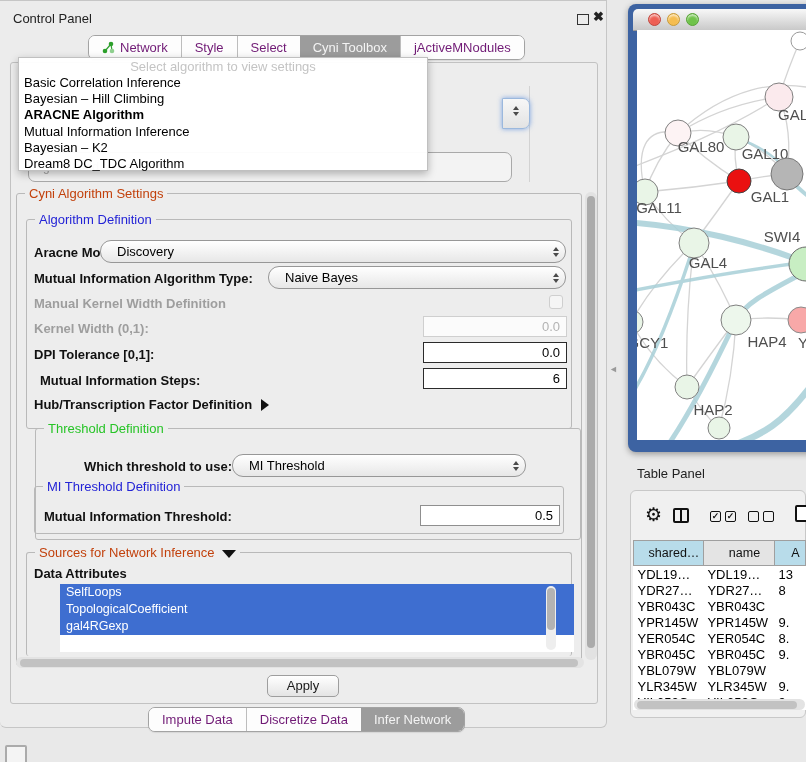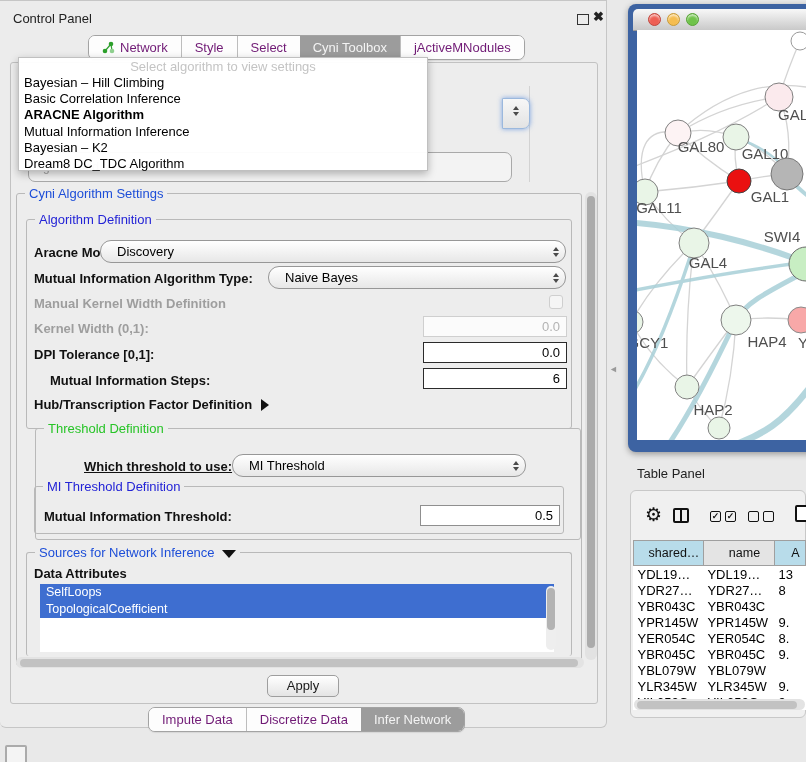--- a/index.html
+++ b/index.html
@@ -45,21 +45,21 @@
   .popup{left:18px;top:57px;width:410px;height:114px;background:rgba(255,255,255,.96);
          border:1px solid #c0c0c0;box-shadow:0 3px 8px rgba(0,0,0,.28);box-sizing:border-box;z-index:10;}
   .popup .ph{display:block;text-align:center;font-size:13px;color:#c4c4c4;line-height:16px;margin-top:1px;}
   .popup .opt{font-size:13px;line-height:16.2px;padding-left:5px;color:#000;white-space:nowrap;}
   .popup .opt.bold{font-weight:bold;}
 
   
   .fset{border:1px solid #b9b9b9;border-radius:3px;box-sizing:border-box;}
   .legend{position:absolute;top:-8px;left:8px;background:#ededed;padding:0 4px;
           font-size:13px;white-space:nowrap;}
-  .lg-black{color:#1d4ed8;}
+  .lg-black{color:#c2410c;}
   .lg-blue{color:#2323d6;}
   .lg-green{color:#27c427;}
 
   .lbl{font-size:13px;font-weight:bold;color:#111;white-space:nowrap;}
   .lbl.dis{color:#9e9e9e;}
 
   .combo{border:1px solid #979797;border-radius:11px;background:linear-gradient(#ffffff,#e7e7e7);
          box-sizing:border-box;display:flex;align-items:center;padding-left:6px;}
   .combo .ctext{flex:1;font-size:13px;padding-left:10px;color:#000;white-space:nowrap;overflow:hidden;}
   .spin{width:18px;display:flex;flex-direction:column;align-items:center;justify-content:center;gap:2px;}
@@ -73,21 +73,21 @@
   .tfield.strong{border:1.5px solid #2b2b2b;color:#000;}
 
   .chk{width:14px;height:14px;border:1px solid #cfcfcf;border-radius:3px;background:#f5f5f5;box-sizing:border-box;}
 
   .tri-right{display:inline-block;width:0;height:0;border-top:6px solid transparent;
              border-bottom:6px solid transparent;border-left:8px solid #111;margin-left:9px;vertical-align:-2px;}
   .tri-down{display:inline-block;width:0;height:0;border-left:7px solid transparent;
             border-right:7px solid transparent;border-top:8px solid #111;margin-left:7px;vertical-align:-1px;}
 
   
-  .attr-list{left:40px;top:584px;width:514px;height:68px;background:#fff;overflow:hidden;}
+  .attr-list{left:60px;top:584px;width:514px;height:68px;background:#fff;overflow:hidden;}
   .attr-item{height:17px;line-height:17px;font-size:12.5px;padding-left:6px;color:#fff;background:#3e6ed0;}
   .attr-vsb{left:546px;top:586px;width:10px;height:64px;background:#eee;border-radius:5px;}
   .attr-vsb .thumb{position:absolute;left:1px;top:2px;width:8px;height:42px;background:#b3b3b3;border-radius:4px;}
 
   
   .vsb-settings{left:585px;top:192px;width:12px;height:468px;background:#e2e2e2;border-radius:6px;}
   .vsb-settings .thumb{position:absolute;left:2px;top:4px;width:8px;height:452px;background:#ababab;border-radius:4px;}
   .hsb{background:#e3e3e3;border-radius:6px;}
   .hsb .thumb{position:absolute;top:1.5px;height:8px;background:#c2c2c2;border-radius:4px;}
 
@@ -174,22 +174,22 @@
         <i class="dn"></i>
       </span>
   </div>
   <div class="abs ghost-netcombo">
     <span class="gtext">gal-filtered.sif default node</span>
   </div>
 
   <div class="abs popup">
     <span class="ph">Select algorithm to view settings</span>
     <div id="algo-options">
+        <div class="opt">Basic Correlation Inference</div>
         <div class="opt">Bayesian – Hill Climbing</div>
-        <div class="opt">Basic Correlation Inference</div>
         <div class="opt bold">ARACNE Algorithm</div>
         <div class="opt">Mutual Information Inference</div>
         <div class="opt">Bayesian – K2</div>
         <div class="opt">Dream8 DC_TDC Algorithm</div>
       </div>
   </div>
 
   <div class="abs fset" style="left:16px;top:193px;width:566px;height:473px;">
     <span class="legend lg-black">Cyni Algorithm Settings</span>
   </div>
@@ -215,49 +215,50 @@
         <i class="up"></i>
         <i class="dn"></i>
       </span>
   </div>
   <span class="abs lbl dis" style="left:34px;top:296px;">Manual Kernel Width Definition</span>
   <div class="abs chk" style="left:549px;top:295px;"></div>
   <span class="abs lbl dis" style="left:34px;top:321px;">Kernel Width (0,1):</span>
   <input class="tfield dis" style="left: 423px; top: 316px; width: 144px; height: 21px;" readonly="" value="0.0">
   <span class="abs lbl" style="left:34px;top:347px;">DPI Tolerance [0,1]:</span>
   <input class="tfield strong" style="left: 423px; top: 342px; width: 144px; height: 21px;" value="0.0">
-  <span class="abs lbl" style="left:30px;top:373px;padding-left:20px;">Mutual Information Steps:</span>
+  <span class="abs lbl" style="left:20px;top:373px;padding-left:20px;">Mutual Information Steps:</span>
   <input class="tfield strong" style="left: 423px; top: 368px; width: 144px; height: 21px;" value="6">
 
   <span class="abs lbl" style="left:34px;top:397px;"><span>Hub/Transcription Factor Definition</span><span class="tri-right"></span></span>
 
   <div class="abs fset" style="left:26px;top:428px;width:546px;height:112px;margin-left:9px;">
     <span class="legend lg-green">Threshold Definition</span>
   </div>
-  <span class="abs lbl" style="left:84px;top:459px;text-decoration:underline;">Which threshold to use:</span>
+  <span class="abs lbl" style="left:84px;top:459px;">Which threshold to use:</span>
   <div class="abs combo" style="left:232px;top:454px;width:294px;height:23px;">
     <span class="ctext">MI Threshold</span>
     <span class="spin">
         <i class="up"></i>
         <i class="dn"></i>
       </span>
   </div>
   <div class="abs fset" style="left:34px;top:486px;width:530px;height:48px;">
     <span class="legend lg-blue">MI Threshold Definition</span>
   </div>
   <span class="abs lbl" style="left:44px;top:509px;">Mutual Information Threshold:</span>
   <input class="tfield" style="left: 420px; top: 505px; width: 140px; height: 21px; border: 1px solid rgb(143, 143, 143);" value="0.5">
 
   <div class="abs fset" style="left:26px;top:552px;width:546px;height:104px;border-bottom:none;">
     <span class="legend lg-black"><span>Sources for Network Inference</span><span class="tri-down"></span></span>
   </div>
   <span class="abs lbl" style="left:34px;top:566px;">Data Attributes</span>
   <div class="abs attr-list" id="attr-list">
       <div class="attr-item">SelfLoops</div>
       <div class="attr-item">TopologicalCoefficient</div>
+      <div class="attr-item">gal4RGexp</div>
     </div>
   <div class="abs attr-vsb">
       <span class="thumb"></span>
     </div>
   <div class="abs hsb" style="left:16px;top:657px;width:568px;height:11px;">
       <span class="thumb" style="left:4px;width:558px;"></span>
     </div>
 
   <div class="abs btn" style="left:267px;top:675px;width:72px;height:22px;line-height:20px;">Apply</div>
 

